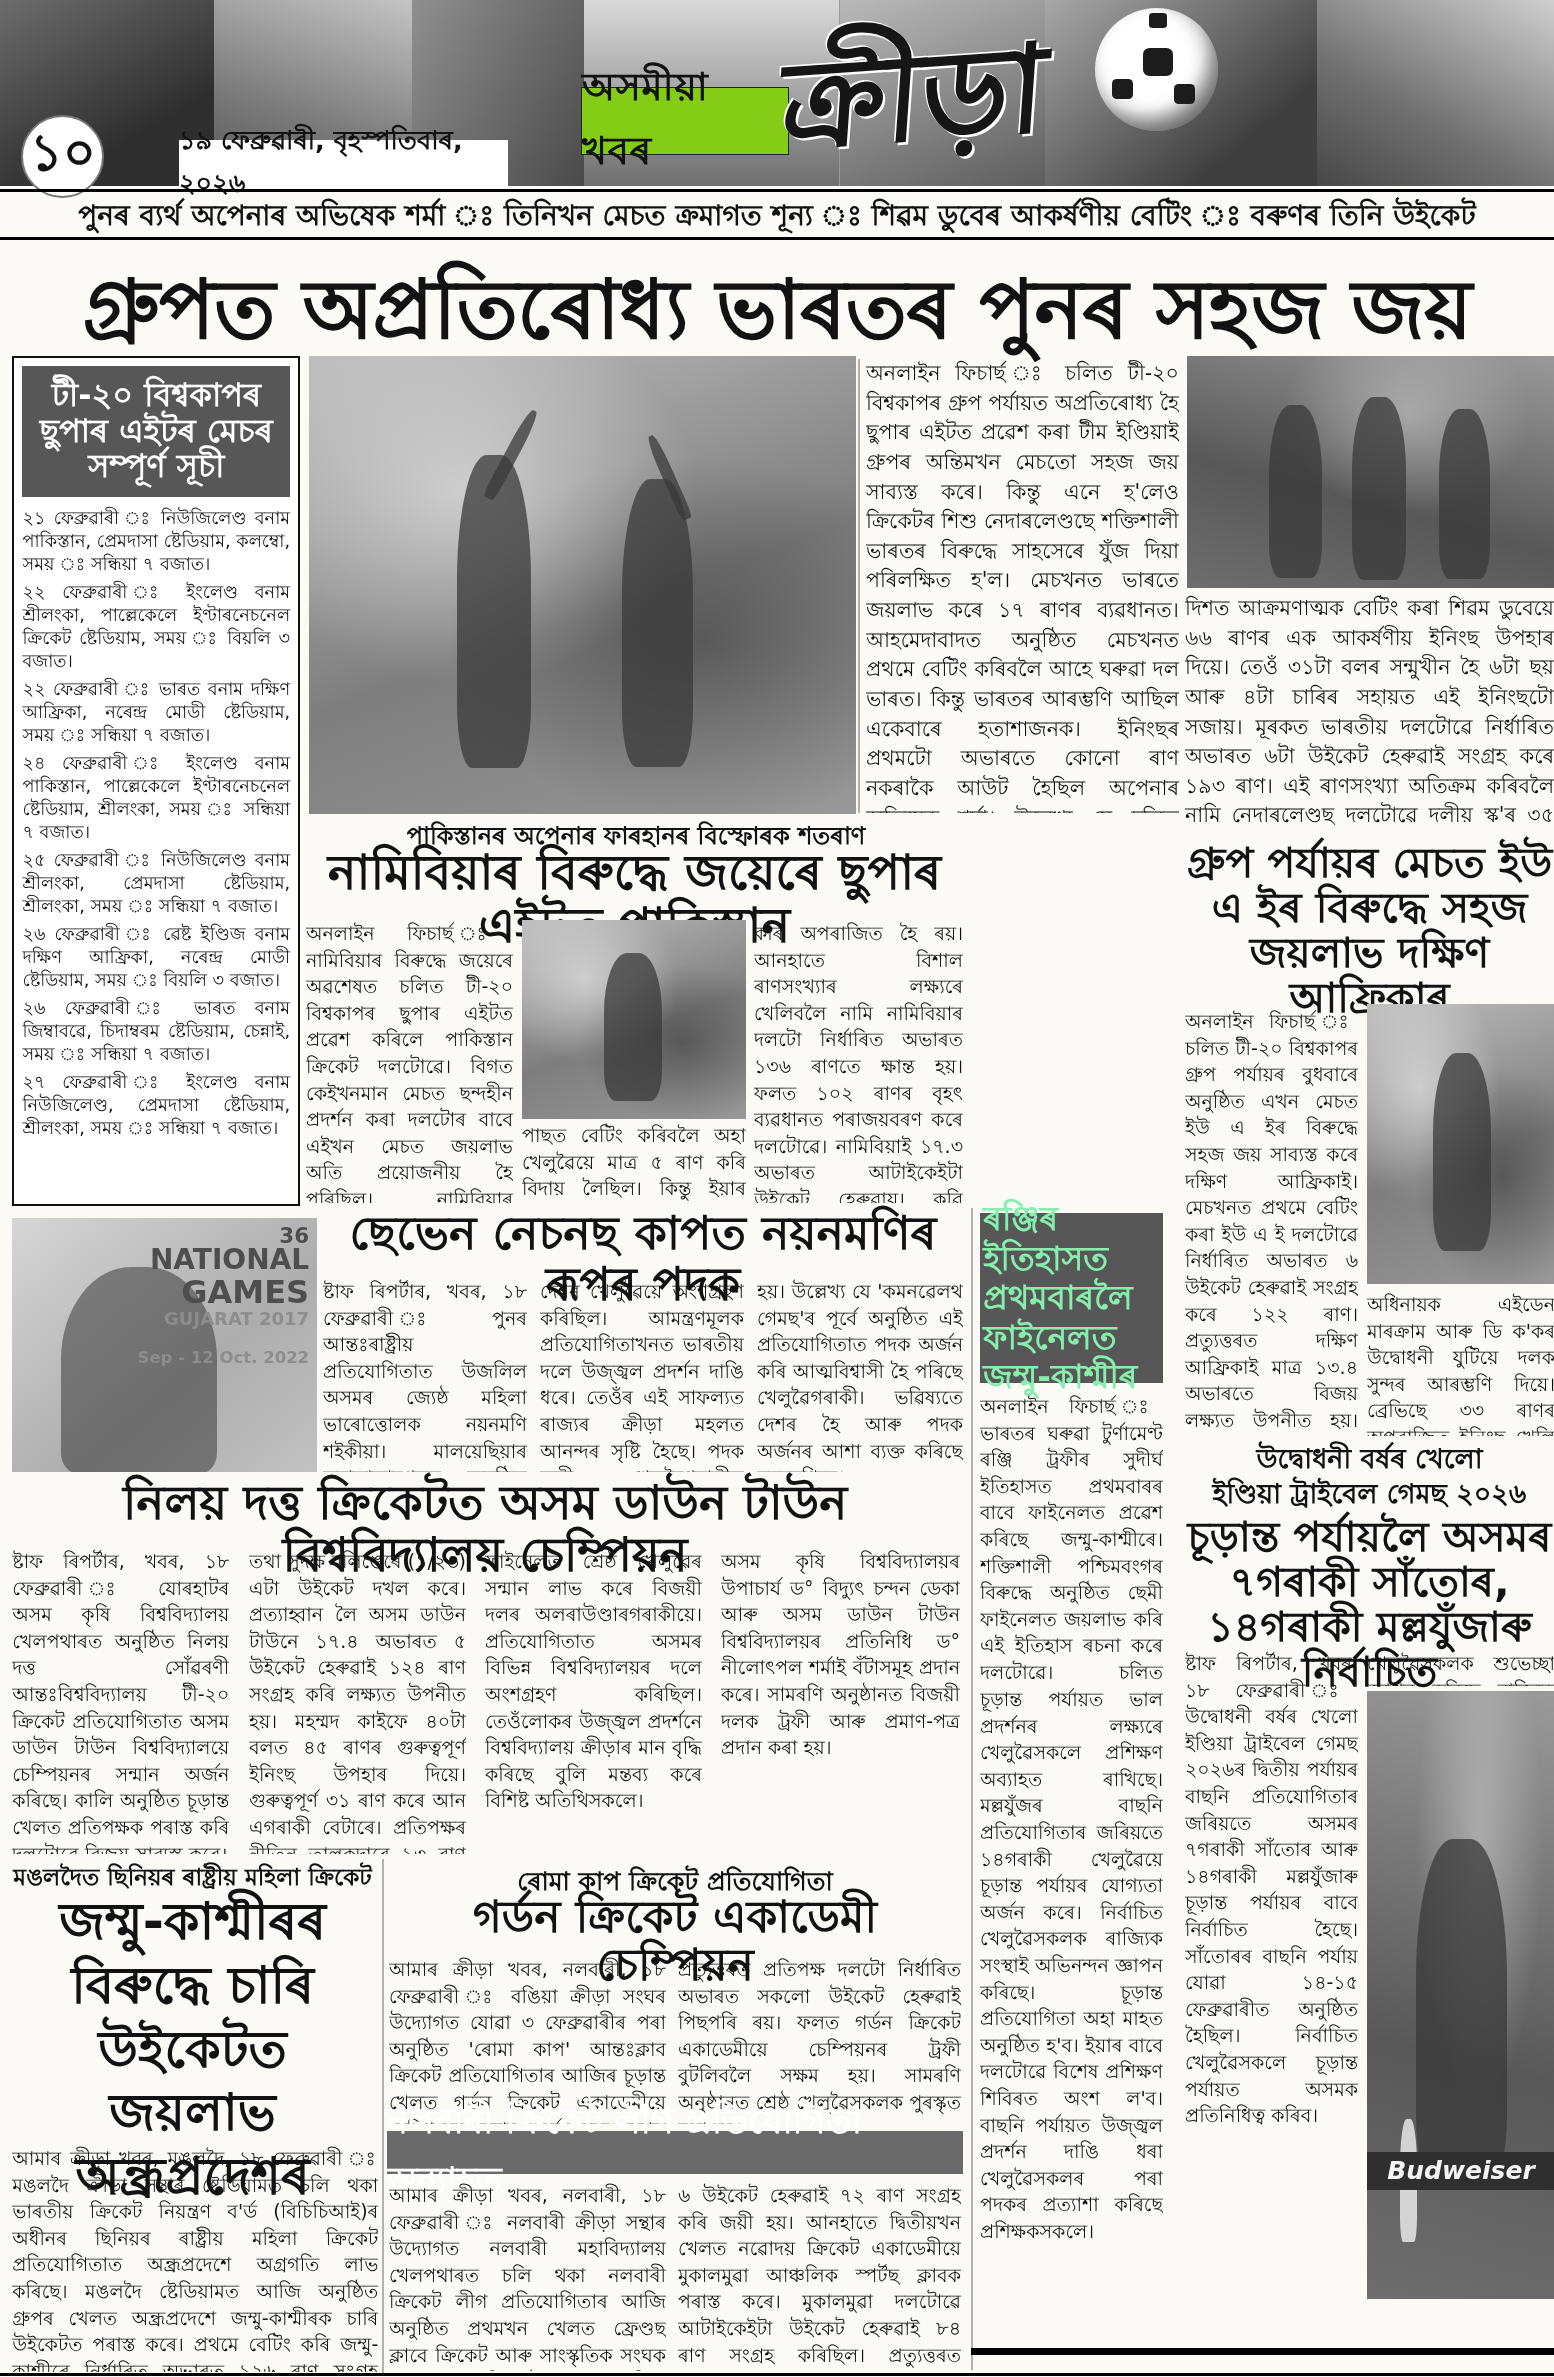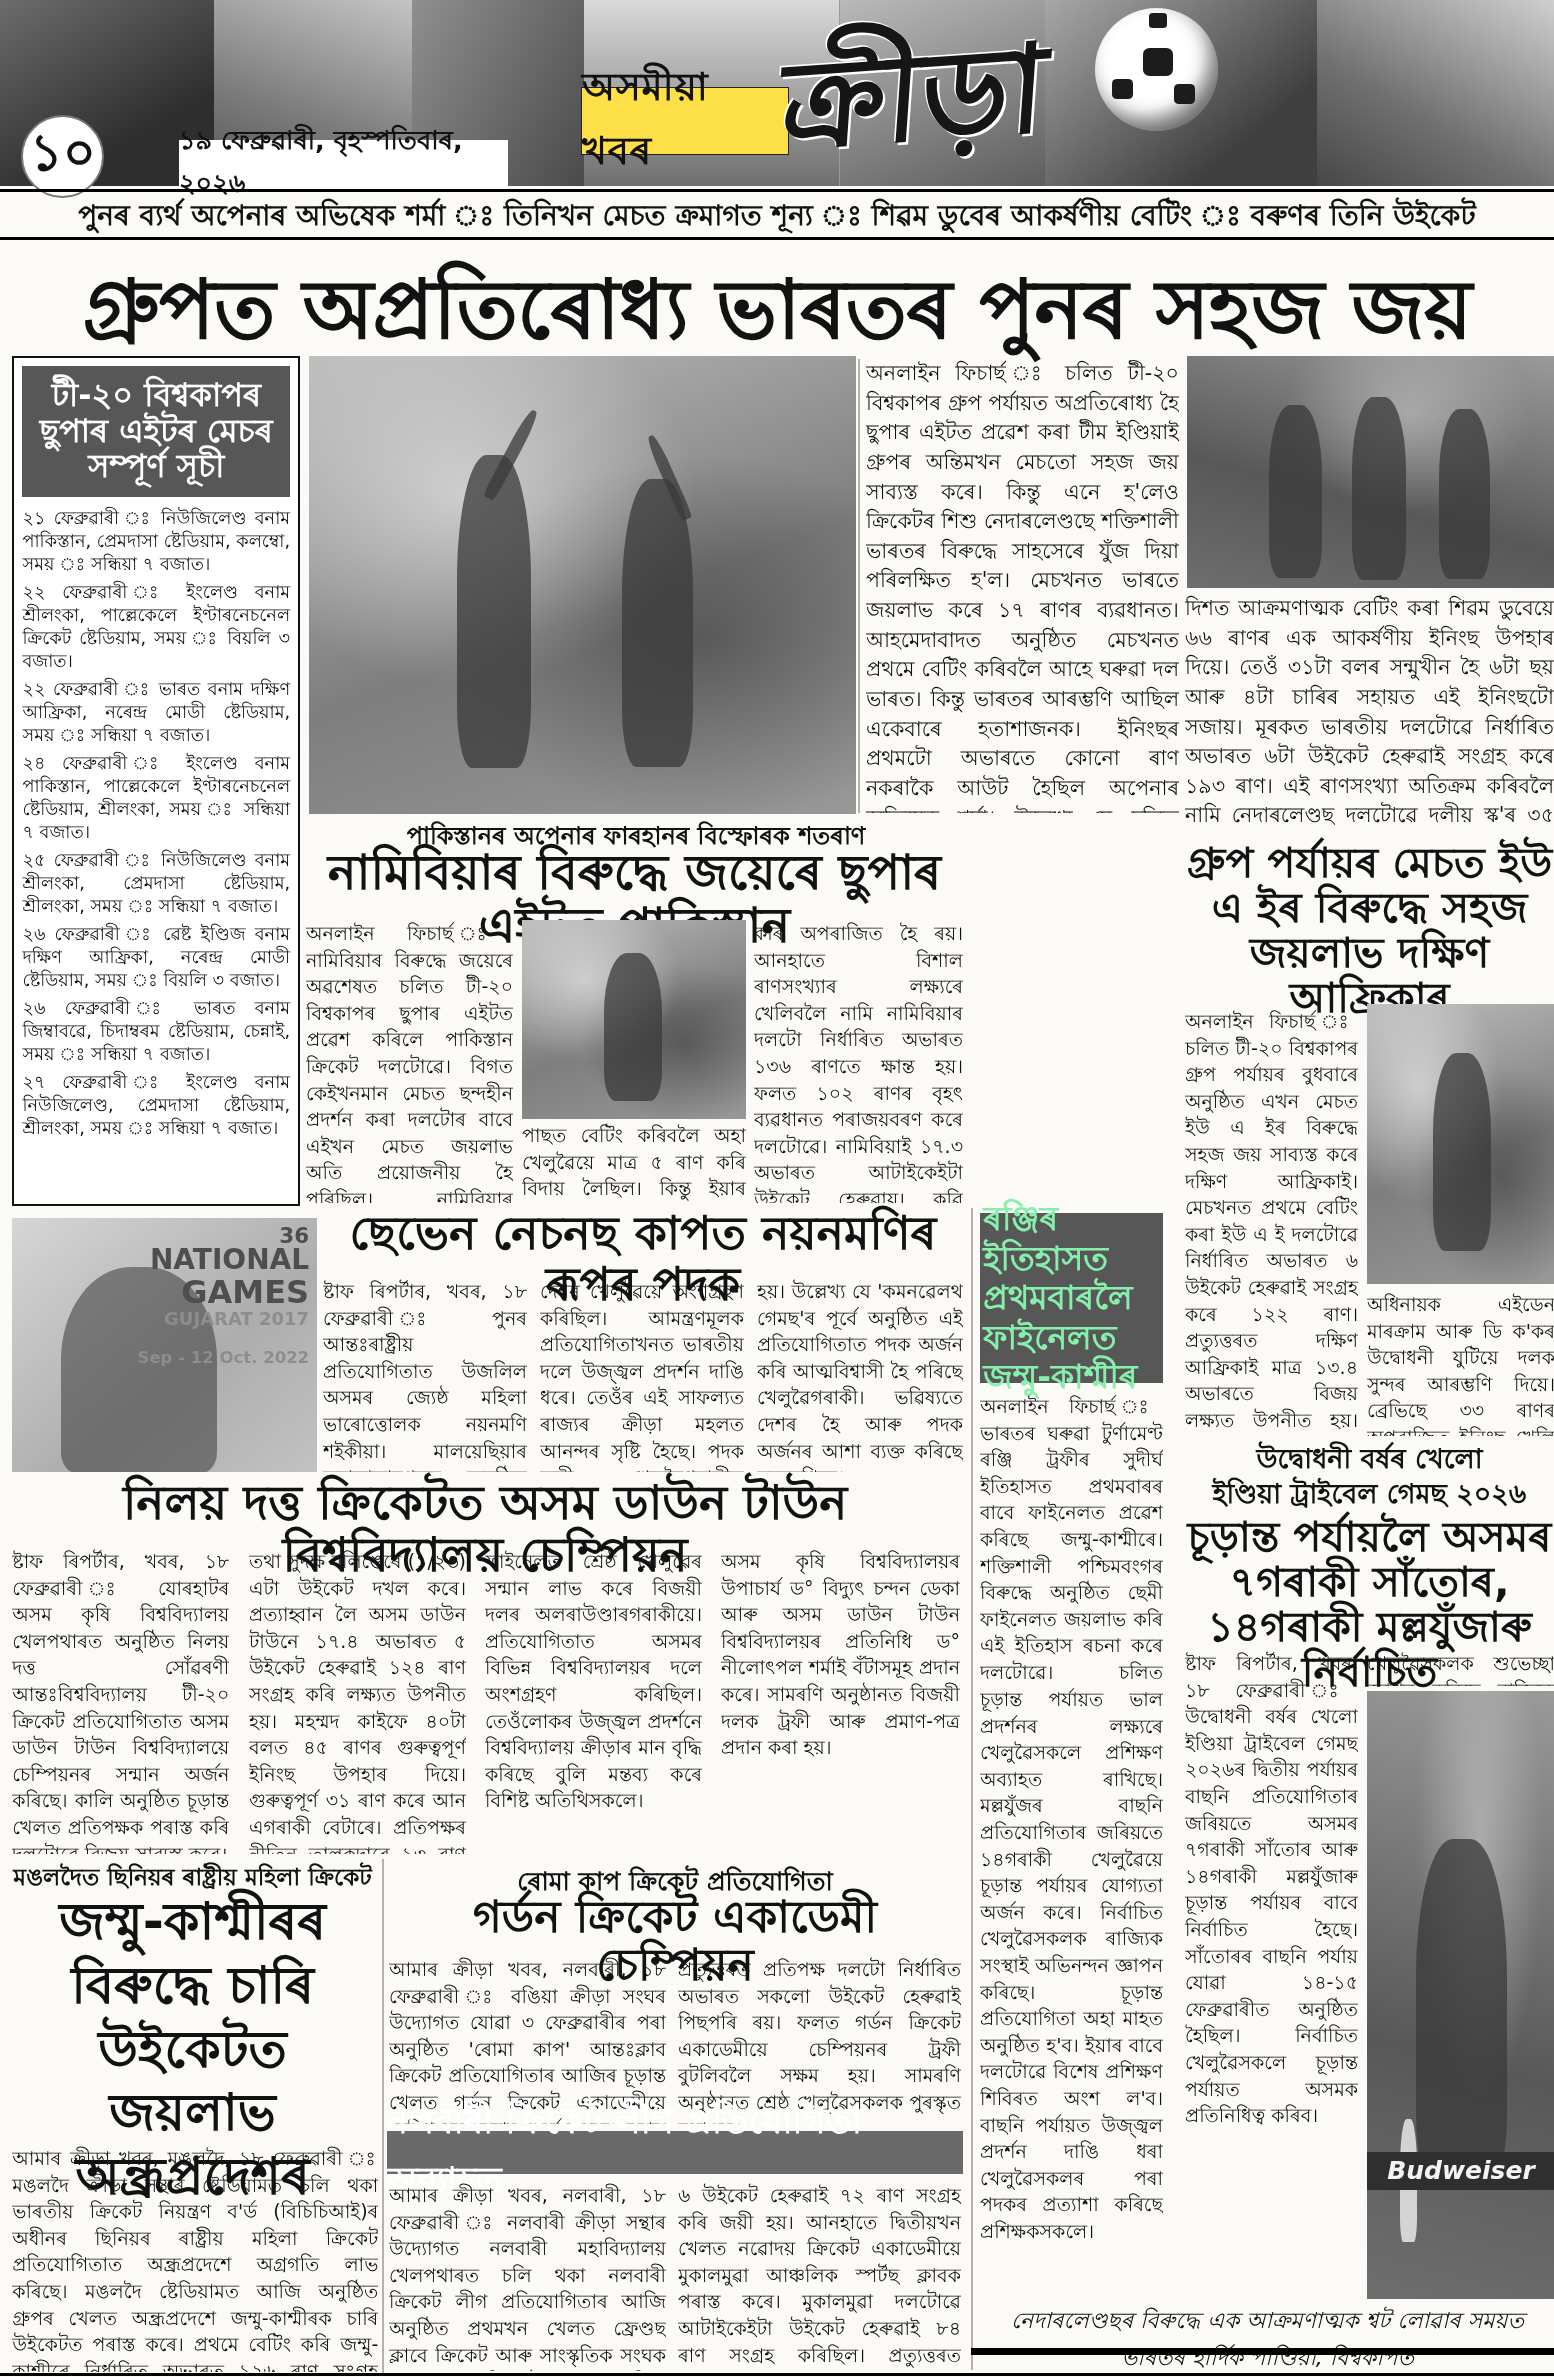--- a/index.html
+++ b/index.html
@@ -16,21 +16,21 @@
   .t5{left:840px;width:206px;background:linear-gradient(160deg,#b9b9b9,#5d5d5d);}
   .t6{left:1045px;width:272px;background:linear-gradient(140deg,#a7a7a7,#3f3f3f 75%);}
   .t7{left:1317px;width:237px;background:linear-gradient(210deg,#cfcfcf,#707070 60%,#474747);}
   .ball{left:1095px;top:8.2px;width:123px;height:123px;border-radius:50%;
         background:radial-gradient(circle at 35% 30%,#fff 55%,#cfcfcf 75%,#8a8a8a);
         box-shadow:inset -8.2px -11.5px 20px rgba(0,0,0,.45);}
   .ball i{position:absolute;background:#1c1c1c;border-radius:22%;}
   #page-circle{left:21.4px;top:115px;width:79px;height:79px;border-radius:50%;background:#fff;
         border:2.5px solid #777;display:flex;align-items:center;justify-content:center;
         font-size:51px;font-weight:bold;}
-  #logo-box{left:581px;top:87px;width:206px;height:66px;background:#fde047;border:1.6px solid #222;
+  #logo-box{left:581px;top:87px;width:206px;height:66px;background:#84cc16;border:1.6px solid #222;
         display:flex;align-items:center;justify-content:center;font-weight:bold;font-size:38px;
         letter-spacing:0.8px;}
   #logo-script{left:766px;top:15px;width:296px;height:165px;font-size:123px;font-weight:bold;
         transform:skewX(-8deg) rotate(-4deg);color:#161616;line-height:165px;text-align:center;
         text-shadow:2.5px 2.5px 0 #fff,-1.6px -1.6px 0 #fff;}
   #date-box{left:179px;top:140px;width:329px;height:48px;background:#fff;display:flex;
         align-items:center;justify-content:center;font-weight:bold;font-size:25.5px;}
   #aig-label{left:634px;top:130px;font-size:16.5px;color:#eee;background:#3c3c3c;padding:0.8px 6.6px;
         border-radius:3.3px;transform:rotate(-6deg);}
   
@@ -171,21 +171,20 @@
   <div class="kicker abs" style="left:1185px;top:1477px;width:369px;font-size:27px;line-height:1.25;">ইণ্ডিয়া ট্ৰাইবেল গেমছ ২০২৬</div>
   <div class="hl abs" style="left:1185px;top:1515px;width:369px;font-size:41px;">চূড়ান্ত পৰ্যায়লৈ অসমৰ ৭গৰাকী সাঁতোৰ, ১৪গৰাকী মল্লযুঁজাৰু নিৰ্বাচিত</div>
   <div class="body-sm abs" style="left:1185px;top:1650px;width:173px;height:649px;">ষ্টাফ ৰিপৰ্টাৰ, খবৰ, ১৮ ফেব্ৰুৱাৰী ঃ উদ্বোধনী বৰ্ষৰ খেলো ইণ্ডিয়া ট্ৰাইবেল গেমছ ২০২৬ৰ দ্বিতীয় পৰ্যায়ৰ বাছনি প্ৰতিযোগিতাৰ জৰিয়তে অসমৰ ৭গৰাকী সাঁতোৰ আৰু ১৪গৰাকী মল্লযুঁজাৰু চূড়ান্ত পৰ্যায়ৰ বাবে নিৰ্বাচিত হৈছে। সাঁতোৰৰ বাছনি পৰ্যায় যোৱা ১৪-১৫ ফেব্ৰুৱাৰীত অনুষ্ঠিত হৈছিল। নিৰ্বাচিত খেলুৱৈসকলে চূড়ান্ত পৰ্যায়ত অসমক প্ৰতিনিধিত্ব কৰিব।</div>
   <div class="body-sm abs" style="left:1367px;top:1650px;width:188px;height:36px;">খেলুৱৈসকলক শুভেচ্ছা জ্ঞাপন কৰিছে ৰাজ্যিক ক্ৰীড়া সংস্থাই।</div>
   <div class="body-sm abs" style="left:980px;top:1686px;width:183px;height:612px;">চূড়ান্ত পৰ্যায়ত ভাল প্ৰদৰ্শনৰ লক্ষ্যৰে খেলুৱৈসকলে প্ৰশিক্ষণ অব্যাহত ৰাখিছে। মল্লযুঁজৰ বাছনি প্ৰতিযোগিতাৰ জৰিয়তে ১৪গৰাকী খেলুৱৈয়ে চূড়ান্ত পৰ্যায়ৰ যোগ্যতা অৰ্জন কৰে। নিৰ্বাচিত খেলুৱৈসকলক ৰাজ্যিক সংস্থাই অভিনন্দন জ্ঞাপন কৰিছে। চূড়ান্ত প্ৰতিযোগিতা অহা মাহত অনুষ্ঠিত হ'ব। ইয়াৰ বাবে দলটোৱে বিশেষ প্ৰশিক্ষণ শিবিৰত অংশ ল'ব। বাছনি পৰ্যায়ত উজ্জ্বল প্ৰদৰ্শন দাঙি ধৰা খেলুৱৈসকলৰ পৰা পদকৰ প্ৰত্যাশা কৰিছে প্ৰশিক্ষকসকলে।</div>
   <div class="ph ph-dark abs" style="left:1367px;top:1691px;width:188px;height:608px;">
     <div class="fig" style="left:49px;top:148px;width:91px;height:346px;"></div>
     <div class="fig figlight" style="left:33px;top:428px;width:16.5px;height:123px;"></div>
     <div class="band" style="top:461px;height:38px;font-size:25px;line-height:38px;">Budweiser</div>
   </div>
-  <div class="caption abs" style="left:980px;top:2303px;width:575px;">নেদাৰলেণ্ডছৰ বিৰুদ্ধে এক আক্ৰমণাত্মক শ্বট লোৱাৰ সময়ত ভাৰতৰ হাৰ্দিক পাণ্ডিয়া, বিশ্বকাপত</div>
   <div class="abs" style="left:971px;top:2348px;width:583px;height:6.6px;background:#000;"></div>
 
   <div class="hl abs" style="left:6.6px;top:1477px;width:957px;font-size:47px;">নিলয় দত্ত ক্ৰিকেটত অসম ডাউন টাউন বিশ্ববিদ্যালয় চেম্পিয়ন</div>
   <div class="body-sm abs" style="left:12.3px;top:1548px;width:217px;height:306px;">ষ্টাফ ৰিপৰ্টাৰ, খবৰ, ১৮ ফেব্ৰুৱাৰী ঃ যোৰহাটৰ অসম কৃষি বিশ্ববিদ্যালয় খেলপথাৰত অনুষ্ঠিত নিলয় দত্ত সোঁৱৰণী আন্তঃবিশ্ববিদ্যালয় টী-২০ ক্ৰিকেট প্ৰতিযোগিতাত অসম ডাউন টাউন বিশ্ববিদ্যালয়ে চেম্পিয়নৰ সন্মান অৰ্জন কৰিছে। কালি অনুষ্ঠিত চূড়ান্ত খেলত প্ৰতিপক্ষক পৰাস্ত কৰি দলটোৱে বিজয় সাব্যস্ত কৰে।</div>
   <div class="body-sm abs" style="left:249px;top:1548px;width:217px;height:306px;">তথা সুদক্ষ বলিঙেৰে (১/২৬) এটা উইকেট দখল কৰে। প্ৰত্যাহ্বান লৈ অসম ডাউন টাউনে ১৭.৪ অভাৰত ৫ উইকেট হেৰুৱাই ১২৪ ৰাণ সংগ্ৰহ কৰি লক্ষ্যত উপনীত হয়। মহম্মদ কাইফে ৪০টা বলত ৪৫ ৰাণৰ গুৰুত্বপূৰ্ণ ইনিংছ উপহাৰ দিয়ে। গুৰুত্বপূৰ্ণ ৩১ ৰাণ কৰে আন এগৰাকী বেটাৰে। প্ৰতিপক্ষৰ নীতিন তালুকদাৰে ১৩ ৰাণ দি ২টা উইকেট লাভ কৰে।</div>
   <div class="body-sm abs" style="left:485px;top:1548px;width:217px;height:306px;">ফাইনেলত শ্ৰেষ্ঠ খেলুৱৈৰ সন্মান লাভ কৰে বিজয়ী দলৰ অলৰাউণ্ডাৰগৰাকীয়ে। প্ৰতিযোগিতাত অসমৰ বিভিন্ন বিশ্ববিদ্যালয়ৰ দলে অংশগ্ৰহণ কৰিছিল। তেওঁলোকৰ উজ্জ্বল প্ৰদৰ্শনে বিশ্ববিদ্যালয় ক্ৰীড়াৰ মান বৃদ্ধি কৰিছে বুলি মন্তব্য কৰে বিশিষ্ট অতিথিসকলে।</div>
   <div class="body-sm abs" style="left:721px;top:1548px;width:239px;height:306px;">অসম কৃষি বিশ্ববিদ্যালয়ৰ উপাচাৰ্য ড° বিদ্যুৎ চন্দন ডেকা আৰু অসম ডাউন টাউন বিশ্ববিদ্যালয়ৰ প্ৰতিনিধি ড° নীলোৎপল শৰ্মাই বঁটাসমূহ প্ৰদান কৰে। সামৰণি অনুষ্ঠানত বিজয়ী দলক ট্ৰফী আৰু প্ৰমাণ-পত্ৰ প্ৰদান কৰা হয়।</div>
 
   <div class="kicker abs" style="left:6.6px;top:1859px;width:372px;font-size:23px;">মঙলদৈত ছিনিয়ৰ ৰাষ্ট্ৰীয় মহিলা ক্ৰিকেট</div>
   <div class="hl abs" style="left:6.6px;top:1890px;width:372px;font-size:51px;line-height:1.25;">জম্মু-কাশ্মীৰৰ বিৰুদ্ধে চাৰি উইকেটত জয়লাভ অন্ধ্ৰপ্ৰদেশৰ</div>

